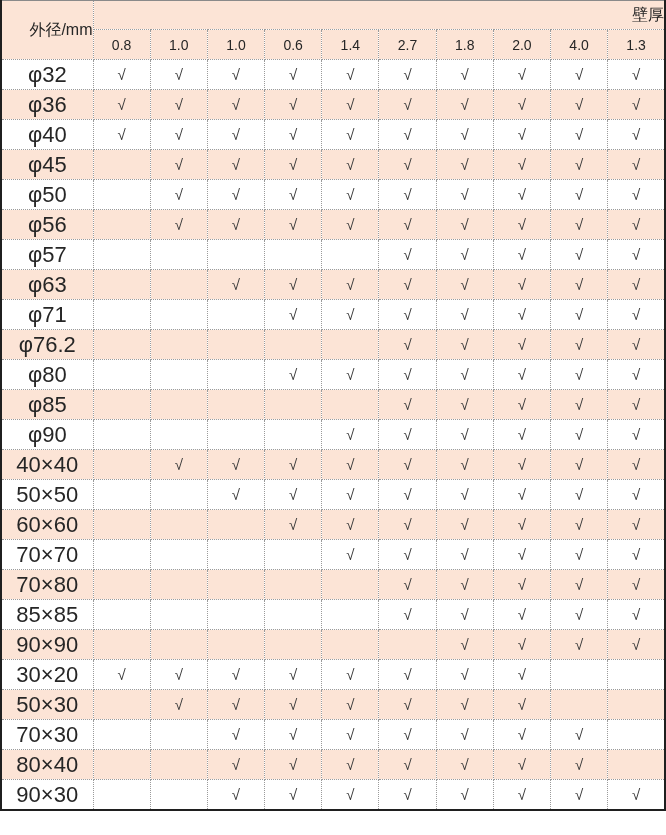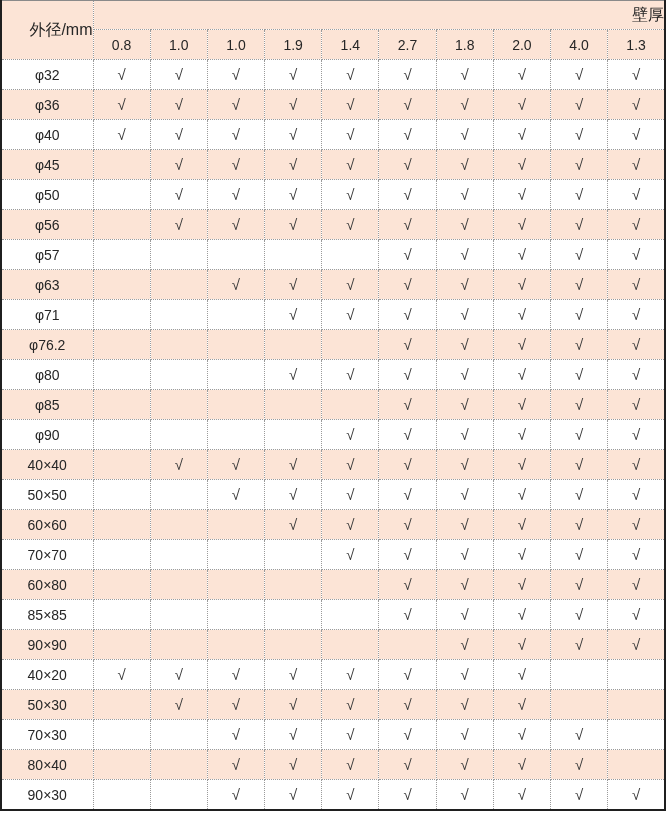--- a/index.html
+++ b/index.html
@@ -44,21 +44,21 @@
     margin-top: 32px;
   }
   tbody td {
     height: 29px;
     background: #ffffff;
   }
   tbody tr.pink td {
     background: #fce4d6;
   }
   td.rowlabel {
-    font-size: 14px;
+    font-size: 22px;
   }
   td.check {
     font-size: 15px;
     color: #3a3a3a;
   }
 </style>
 </head>
 <body>
 
 <div class="page">
@@ -78,21 +78,21 @@
       </colgroup>
     <thead>
       <tr class="group-row">
         <th class="corner" rowspan="2">外径/mm</th>
         <th id="group-header" class="group" colspan="10">壁厚</th>
       </tr>
       <tr class="thick-row" id="thickness-row">
           <th class="num">0.8</th>
           <th class="num">1.0</th>
           <th class="num">1.0</th>
-          <th class="num">1.9</th>
+          <th class="num">0.6</th>
           <th class="num">1.4</th>
           <th class="num">2.7</th>
           <th class="num">1.8</th>
           <th class="num">2.0</th>
           <th class="num">4.0</th>
           <th class="num">1.3</th>
         </tr>
     </thead>
     <tbody id="table-body">
         <tr>
@@ -310,21 +310,21 @@
           <td class="check"></td>
           <td class="check"></td>
           <td class="check">√</td>
           <td class="check">√</td>
           <td class="check">√</td>
           <td class="check">√</td>
           <td class="check">√</td>
           <td class="check">√</td>
         </tr>
         <tr class="pink">
-          <td class="rowlabel">60×80</td>
+          <td class="rowlabel">70×80</td>
           <td class="check"></td>
           <td class="check"></td>
           <td class="check"></td>
           <td class="check"></td>
           <td class="check"></td>
           <td class="check">√</td>
           <td class="check">√</td>
           <td class="check">√</td>
           <td class="check">√</td>
           <td class="check">√</td>
@@ -349,21 +349,21 @@
           <td class="check"></td>
           <td class="check"></td>
           <td class="check"></td>
           <td class="check"></td>
           <td class="check">√</td>
           <td class="check">√</td>
           <td class="check">√</td>
           <td class="check">√</td>
         </tr>
         <tr>
-          <td class="rowlabel">40×20</td>
+          <td class="rowlabel">30×20</td>
           <td class="check">√</td>
           <td class="check">√</td>
           <td class="check">√</td>
           <td class="check">√</td>
           <td class="check">√</td>
           <td class="check">√</td>
           <td class="check">√</td>
           <td class="check">√</td>
           <td class="check"></td>
           <td class="check"></td>

